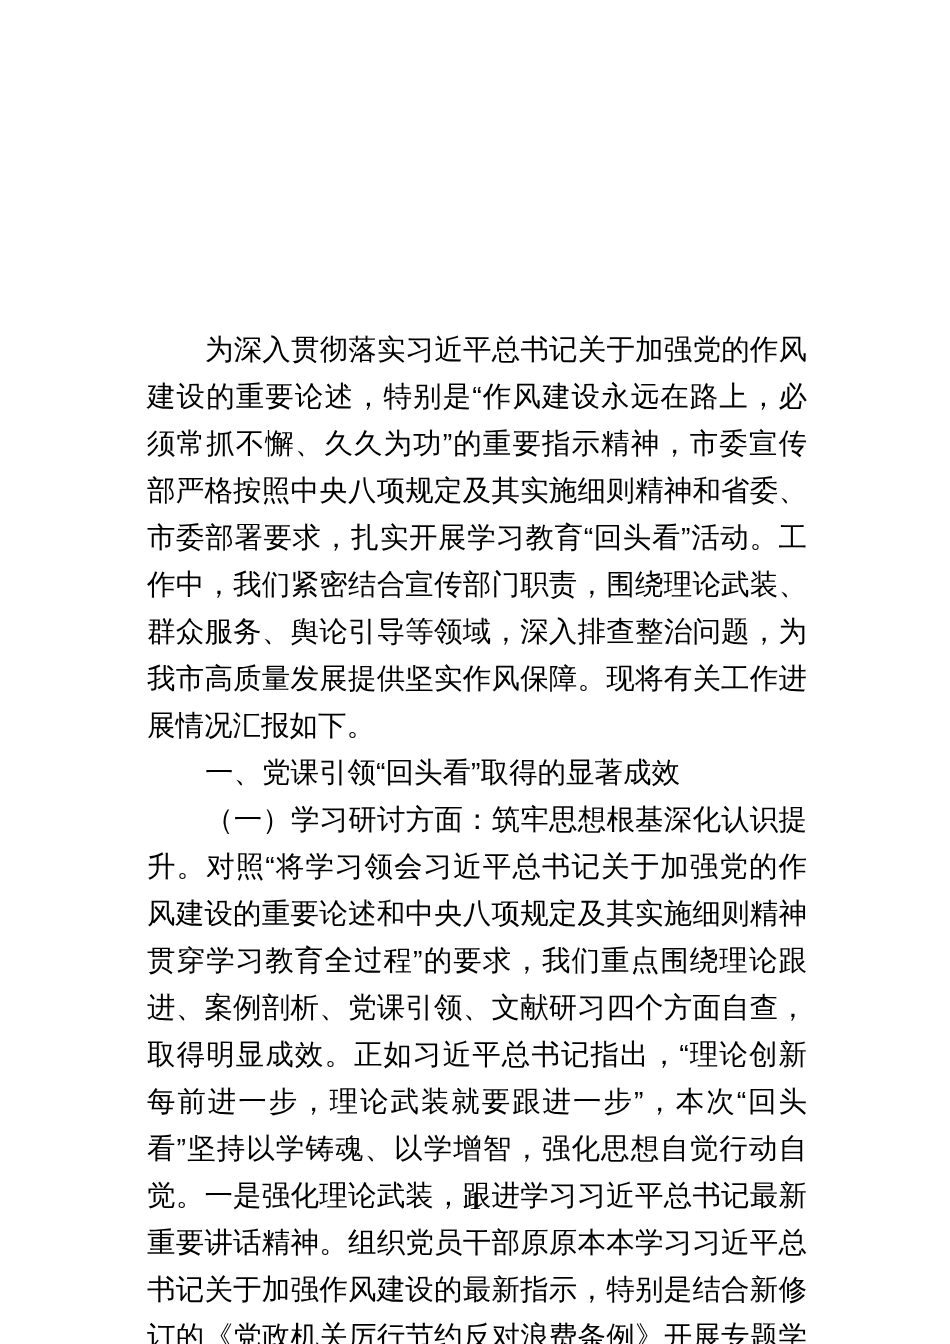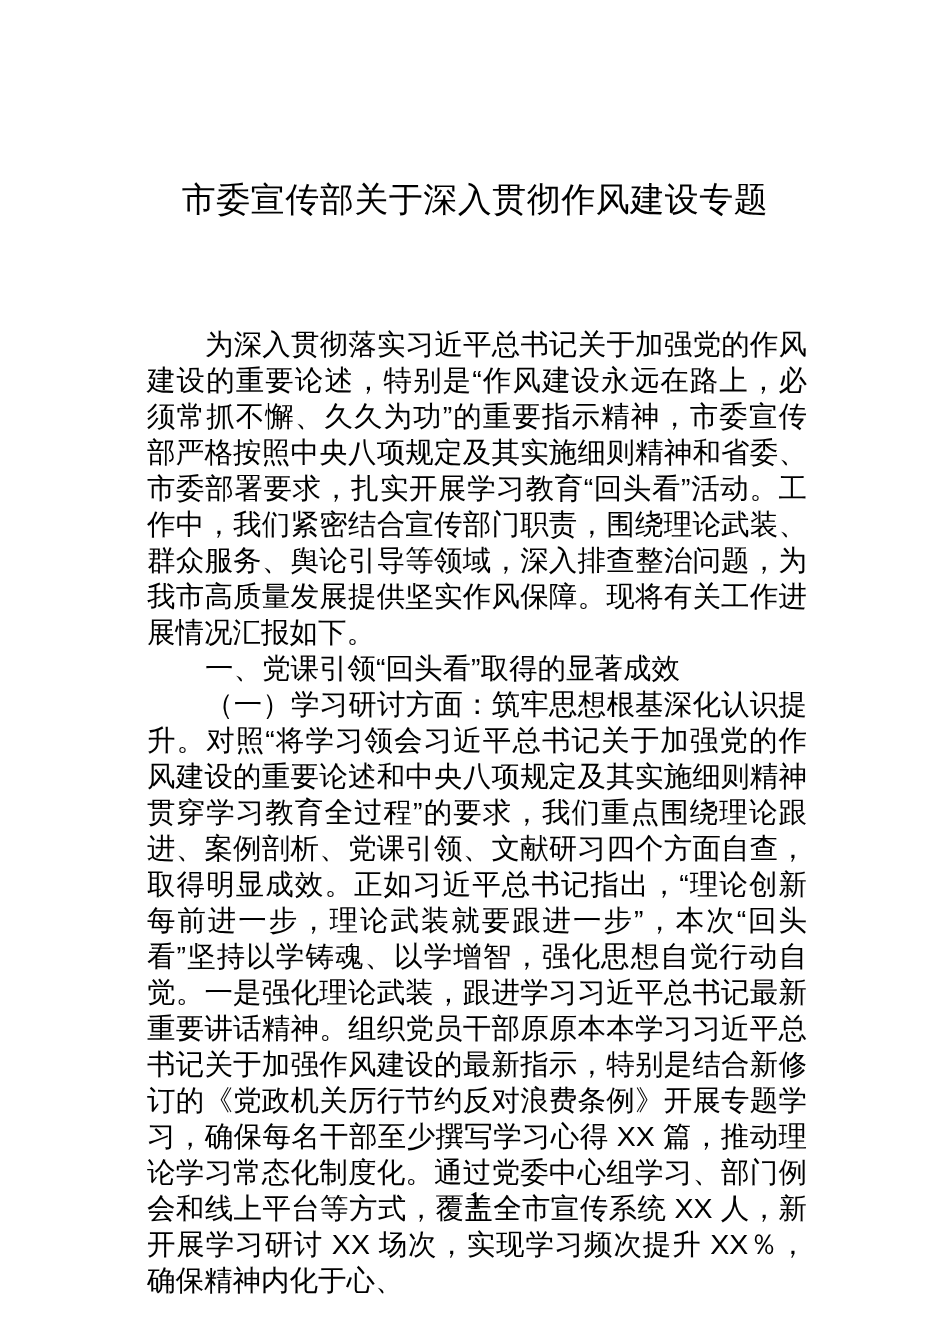--- a/index.html
+++ b/index.html
@@ -40,21 +40,21 @@
   .body-wrap {
     position: absolute;
     left: 147px;
     top: 326px;
     width: 660px;
   }
 
   .para {
     font-family: "Liberation Sans", "DejaVu Sans", sans-serif;
     font-size: 28.5px;
-    line-height: 36px;
+    line-height: 47px;
     color: #000000;
     text-align: justify;
     text-justify: inter-character;
     margin: 0;
     text-indent: 58px;
     letter-spacing: 0px;
     word-break: break-all;
   }
 
   
@@ -69,21 +69,20 @@
     line-height: 30px;
     color: #000000;
   }
 </style>
 </head>
 <body>
 
 <div class="page">
 
   <div class="doc-title">
-    <span class="title-line">市委宣传部关于深入贯彻作风建设专题</span>
   </div>
 
   <div class="body-wrap">
     <p class="para">为深入贯彻落实习近平总书记关于加强党的作风建设的重要论述，特别是“作风建设永远在路上，必须常抓不懈、久久为功”的重要指示精神，市委宣传部严格按照中央八项规定及其实施细则精神和省委、市委部署要求，扎实开展学习教育“回头看”活动。工作中，我们紧密结合宣传部门职责，围绕理论武装、群众服务、舆论引导等领域，深入排查整治问题，为我市高质量发展提供坚实作风保障。现将有关工作进展情况汇报如下。</p>
     <p class="para">一、党课引领“回头看”取得的显著成效</p>
     <p class="para">（一）学习研讨方面：筑牢思想根基深化认识提升。对照“将学习领会习近平总书记关于加强党的作风建设的重要论述和中央八项规定及其实施细则精神贯穿学习教育全过程”的要求，我们重点围绕理论跟进、案例剖析、党课引领、文献研习四个方面自查，取得明显成效。正如习近平总书记指出，“理论创新每前进一步，理论武装就要跟进一步”，本次“回头看”坚持以学铸魂、以学增智，强化思想自觉行动自觉。一是强化理论武装，跟进学习习近平总书记最新重要讲话精神。组织党员干部原原本本学习习近平总书记关于加强作风建设的最新指示，特别是结合新修订的《党政机关厉行节约反对浪费条例》开展专题学习，确保每名干部至少撰写学习心得 XX 篇，推动理论学习常态化制度化。通过党委中心组学习、部门例会和线上平台等方式，覆盖全市宣传系统 XX 人，新开展学习研讨 XX 场次，实现学习频次提升 XX％，确保精神内化于心、</p>
   </div>
 
   <div class="page-number">1</div>
 

